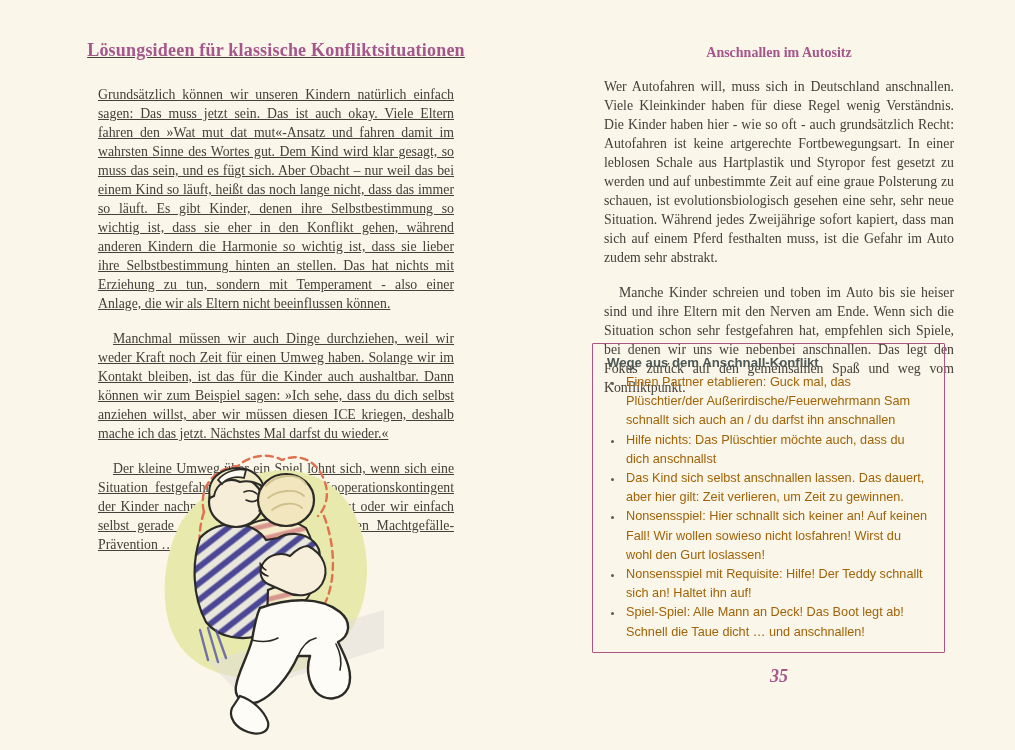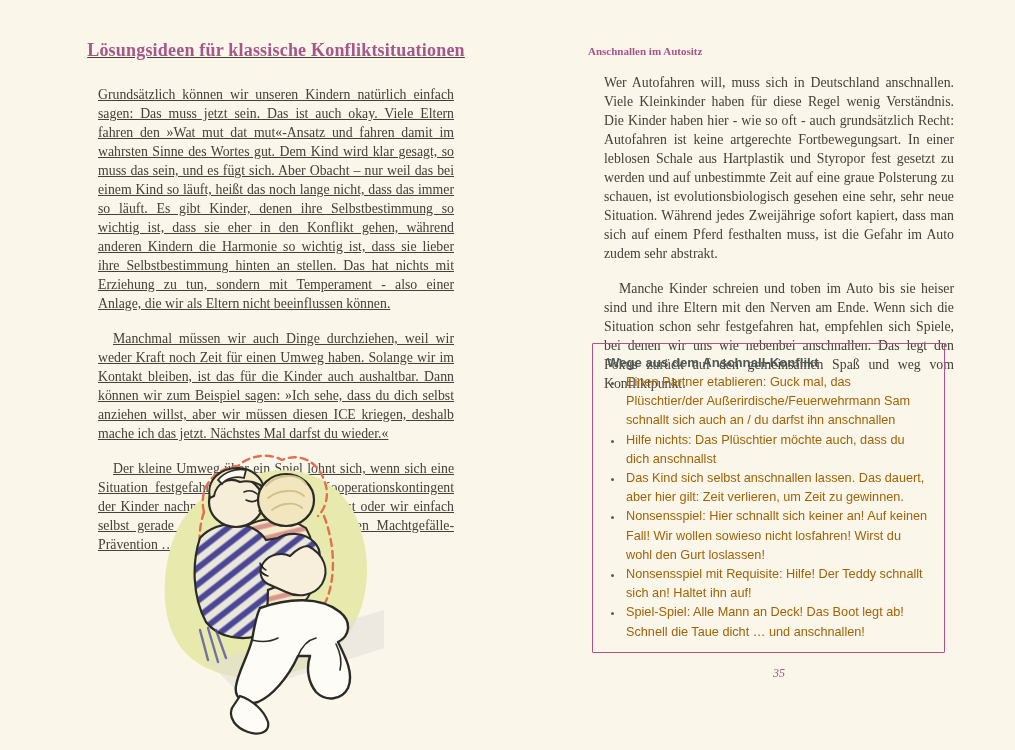--- a/index.html
+++ b/index.html
@@ -18,22 +18,22 @@
   h1.chapter-heading{
     margin:0 0 24px 0;
     text-align:center;
     font-size:18px;
     font-weight:bold;
     letter-spacing:.2px;
     color:#A5568B;
   }
   h2.section-heading{
     margin:0 0 5px 0;
-    text-align:left;
-    font-size:11px;
+    text-align:center;
+    font-size:14px;
     font-weight:bold;
     color:#A5568B;
     font-family:Liberation Serif, serif;
   }
   p.bp{
     margin:16px;
     font-size:13.8px;
     line-height:19px;
     text-align:justify;
     hyphens:auto;
@@ -70,22 +70,22 @@
     font-size:12.7px;
     line-height:19.2px;
     color:#a16207;
     padding-left:2px;
   }
   .tip-box li::marker{color:#5A5A58;font-size:11px;}
 
   .page-number{
     position:absolute;left:588px;top:666px;width:382px;
     text-align:center;
-    font-size:12px;
-    font-weight:normal;
+    font-size:18px;
+    font-weight:bold;
     font-style:italic;
     color:#A5568B;
   }
 </style>
 </head>
 <body>
 
 <section class="page page-left">
   <h1 class="chapter-heading">Lösungsideen für klassische Konfliktsituationen</h1>
   <p class="bp">Grundsätzlich können wir unseren Kindern natürlich einfach sagen: Das muss jetzt sein. Das ist auch okay. Viele Eltern fahren den »Wat mut dat mut«-Ansatz und fahren damit im wahrsten Sinne des Wortes gut. Dem Kind wird klar gesagt, so muss das sein, und es fügt sich. Aber Obacht – nur weil das bei einem Kind so läuft, heißt das noch lange nicht, dass das immer so läuft. Es gibt Kinder, denen ihre Selbstbestimmung so wichtig ist, dass sie eher in den Konflikt gehen, während anderen Kindern die Harmonie so wichtig ist, dass sie lieber ihre Selbstbestimmung hinten an stellen. Das hat nichts mit Erziehung zu tun, sondern mit Temperament - also einer Anlage, die wir als Eltern nicht beeinflussen können.</p>

